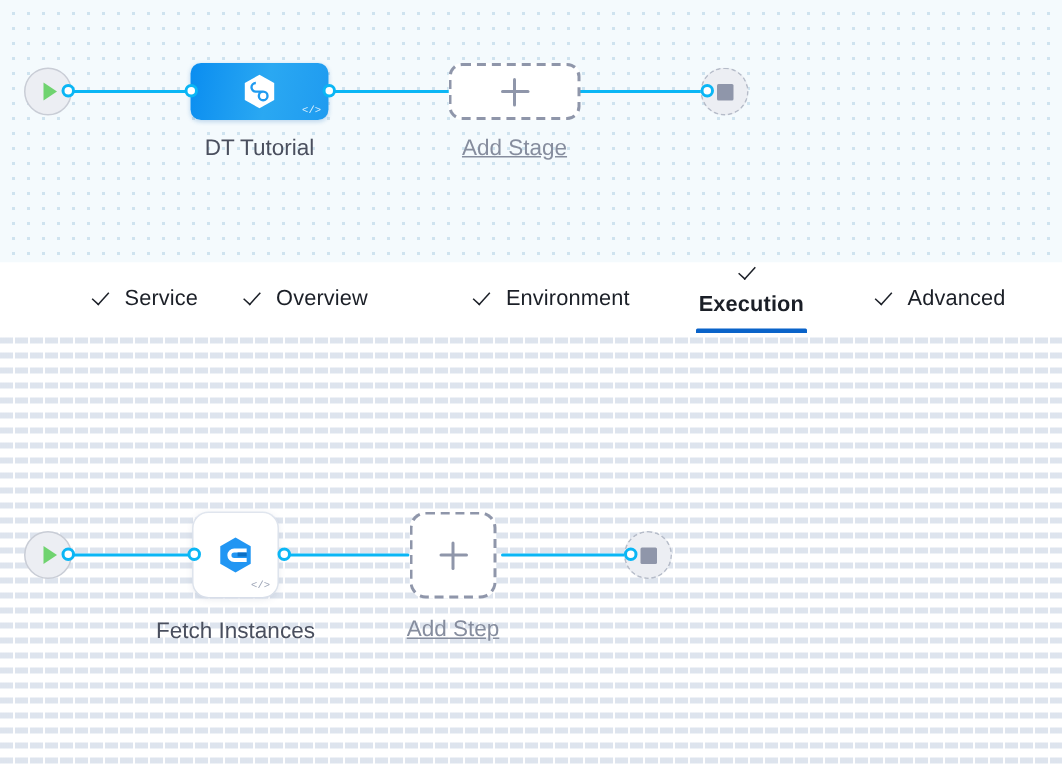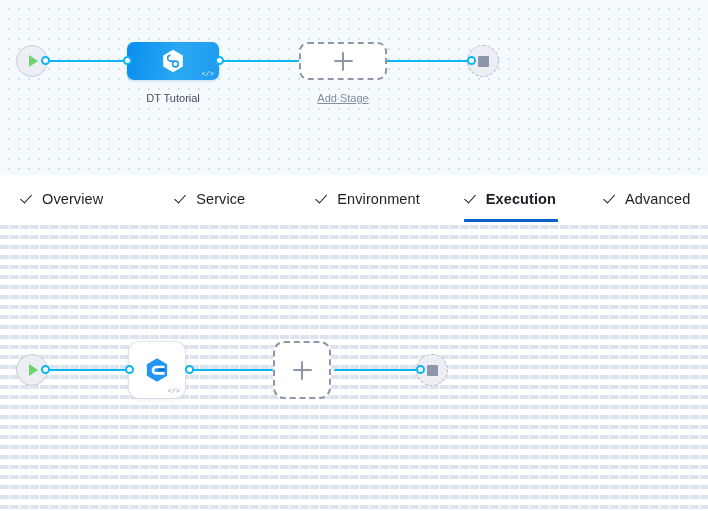--- a/index.html
+++ b/index.html
@@ -190,21 +190,21 @@
     background: #8f96aa;
     border-radius: 1px;
   }
   .plus::before { left: 0; top: 8.5px; width: 19px; height: 2px; }
   .plus::after  { top: 0; left: 8.5px; height: 19px; width: 2px; }
 
   
   .node-label {
     position: absolute;
     text-align: center;
-    font-size: 11px;
+    font-size: 15px;
     line-height: 15px;
     white-space: nowrap;
     color: #4a4f5e;
   }
   .node-label.muted { color: #868d9e; text-decoration: underline; }
 
   
   #tab-bar {
     position: absolute;
     left: 0;
@@ -295,36 +295,36 @@
       <div class="port" style="left:467px; top:56px;"></div>
       <div class="terminal stop" style="left:467px; top:45px;">
         <div class="stop-sq"></div>
       </div>
 
     </div>
   </div>
 
   <div id="tab-bar">
 
+    <div class="tab" style="margin-left:53px;">
+      <span class="check"></span>
+      <span class="tab-label">Service</span>
+    </div>
+
     <div class="tab" style="margin-left:12px;">
       <span class="check"></span>
       <span class="tab-label">Overview</span>
     </div>
 
-    <div class="tab" style="margin-left:53px;">
-      <span class="check"></span>
-      <span class="tab-label">Service</span>
-    </div>
-
     <div class="tab" style="margin-left:52px;align-items:center;">
       <span class="check"></span>
       <span class="tab-label">Environment</span>
     </div>
 
-    <div class="tab active" style="margin-left:26px;">
+    <div class="tab active" style="margin-left:26px;flex-direction:column;">
       <span class="check"></span>
       <span class="tab-label">Execution</span>
       <span class="underline"></span>
     </div>
 
     <div class="tab" style="margin-left:29px;">
       <span class="check"></span>
       <span class="tab-label">Advanced</span>
     </div>
 
@@ -345,24 +345,26 @@
       <div class="step-node" style="left:129px; top:120px;">
         <svg width="28" height="28" viewBox="0 0 32 32">
           <path d="M16 2.6 L27.6 9.3 L27.6 22.7 L16 29.4 L4.4 22.7 L4.4 9.3 Z" fill="#2196f3"></path>
           <path d="M24.5 11.0 H15.0 a5.2 5.2 0 0 0 0 10.4 h9.5 v-3.1 h-9.5 a2.1 2.1 0 0 1 0-4.2 h9.5 Z" fill="#ffffff"></path>
           <path d="M24.5 14.1 H17.6 v3.1 h6.9 Z" fill="#0b6fc4"></path>
         </svg>
         <span class="codebase">&lt;/&gt;</span>
       </div>
       <div class="port" style="left:125px; top:143px;"></div>
       <div class="port" style="left:185px; top:143px;"></div>
+      <div class="node-label" style="left:97px; top:191px; width:120px;">Fetch Instances</div>
 
       <div class="add-node step-add" style="left:273px; top:119px;">
         <div class="plus"></div>
       </div>
+      <div class="node-label muted" style="left:242px; top:190px; width:120px;">Add Step</div>
 
       <div class="port" style="left:416px; top:143px;"></div>
       <div class="terminal stop" style="left:416px; top:132px;">
         <div class="stop-sq"></div>
       </div>
 
     </div>
   </div>
 
 </div>

